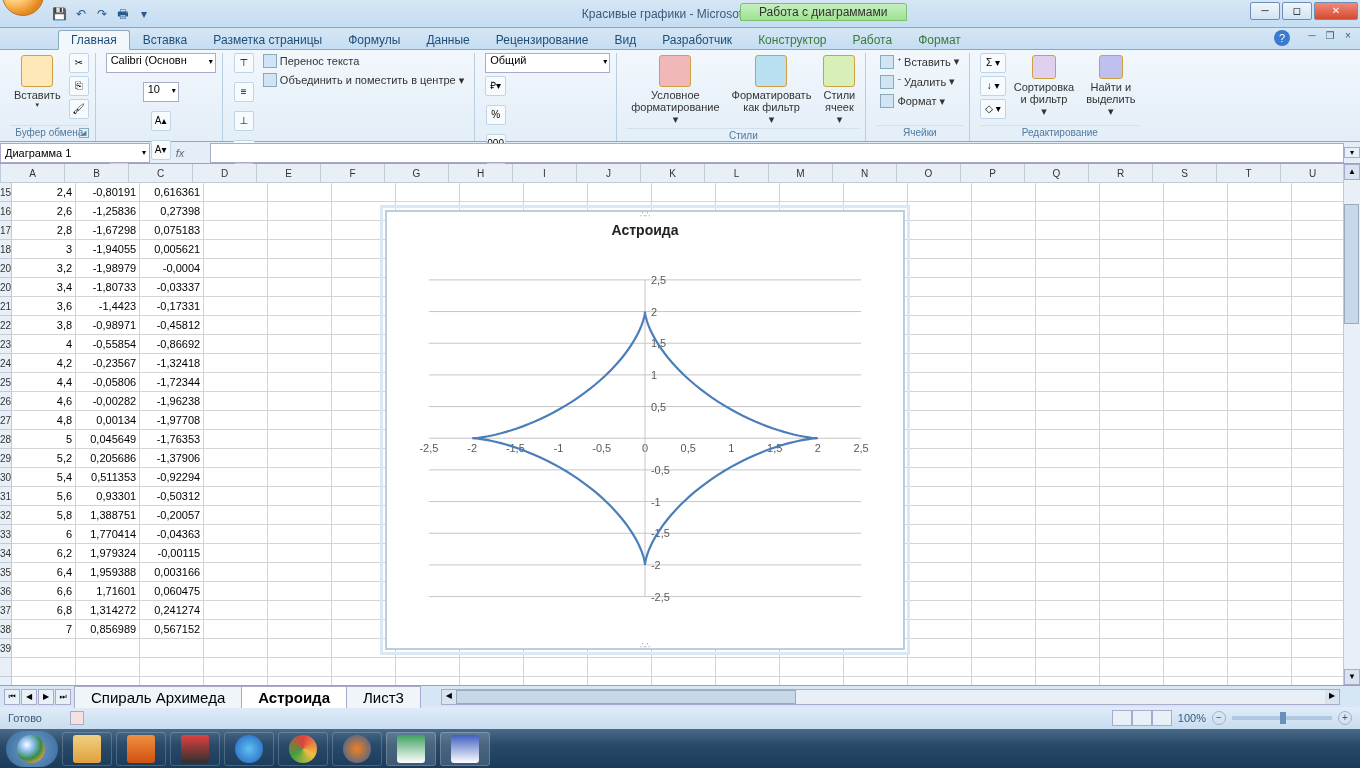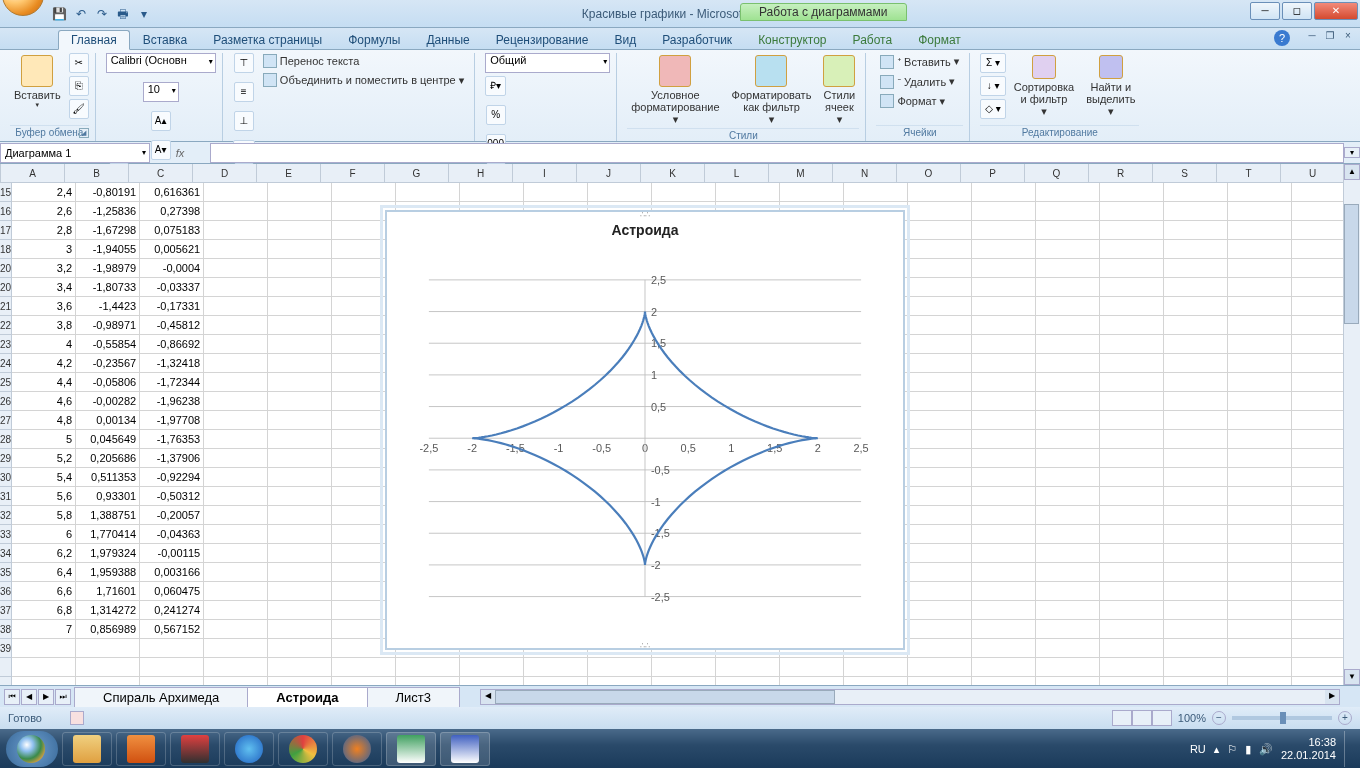--- a/index.html
+++ b/index.html
@@ -72,21 +72,21 @@
 .chart-plot { position: absolute; left: 14px; right: 14px; top: 40px; bottom: 14px; }
 .chart-handle { position: absolute; font-size: 8px; color: #888; }
 .gridline { stroke: #bfbfbf; stroke-width: 0.9; }
 .axistick { font-size: 11px; fill: #595959; }
 .series { fill: none; stroke: #4a7ebb; stroke-width: 2.2; }
 
 
 .sheettabs { height: 22px; background: #d6e6f5; display: flex; align-items: center; border-top: 1px solid #8aa8c0; }
 .nav-btns { display: flex; padding: 0 4px; gap: 1px; }
 .navb { width: 16px; height: 16px; background: #e8f0f8; border: 1px solid #aac; font-size: 8px; text-align: center; line-height: 14px; cursor: pointer; }
-.sheet-tab { padding: 2px 28px; font-size: 13px; background: #f0f5fa; border: 1px solid #aac; border-bottom: none; cursor: pointer; position: relative; margin-left: -1px; }
+.sheet-tab { padding: 2px 16px; font-size: 15px; background: #f0f5fa; border: 1px solid #aac; border-bottom: none; cursor: pointer; position: relative; margin-left: -1px; }
 .sheet-tab.active { background: #fff; font-weight: bold; }
 .hscroll { flex: 1; margin-left: 20px; margin-right: 20px; height: 16px; background: #e8eff7; border: 1px solid #aac; display: flex; align-items: center; position: relative; }
 .hscroll .hthumb { position: absolute; left: 14px; height: 14px; width: 340px; background: #c8d8ea; border: 1px solid #9ab; }
 .hscroll .harr { width: 14px; height: 14px; background: #d8e4f0; font-size: 8px; text-align: center; line-height: 12px; cursor: pointer; }
 .hscroll .harr.rt { position: absolute; right: 0; }
 
 
 .statusbar { height: 22px; background: linear-gradient(#e0ecf8,#c8ddf0); display: flex; align-items: center; justify-content: space-between; padding: 0 8px; font-size: 11px; color: #3b5a78; }
 .zoom { display: flex; align-items: center; gap: 6px; }
 .views { display: flex; gap: 0; }
@@ -1056,25 +1056,13 @@
     </div>
   <div class="tbtn">
       <div class="ticon" style="background:radial-gradient(#f08020,#3060a0);border-radius:50%"></div>
     </div>
   <div class="tbtn" style="background:rgba(255,255,255,0.15)">
       <div class="ticon" style="background:linear-gradient(#40a060,#fff)"></div>
     </div>
   <div class="tbtn" style="background:rgba(255,255,255,0.15)">
       <div class="ticon" style="background:linear-gradient(#4060c0,#fff)"></div>
     </div>
-  <div class="tray">
-    <span>RU</span>
-    <span>▴</span>
-    <span>⚐</span>
-    <span>▮</span>
-    <span>🔊</span>
-    <div class="time">
-      <div>16:38</div>
-      <div>22.01.2014</div>
-    </div>
-    <div style="width:10px;height:36px;border-left:1px solid rgba(255,255,255,0.3)"></div>
-  </div>
 </div>
 
 </body></html>

